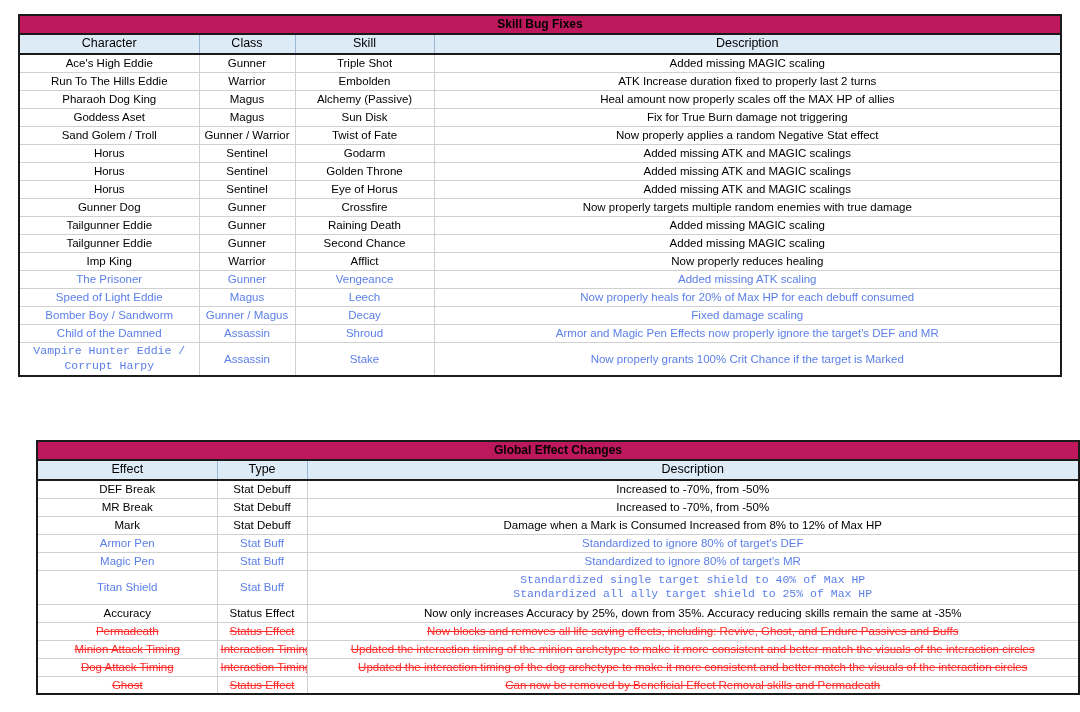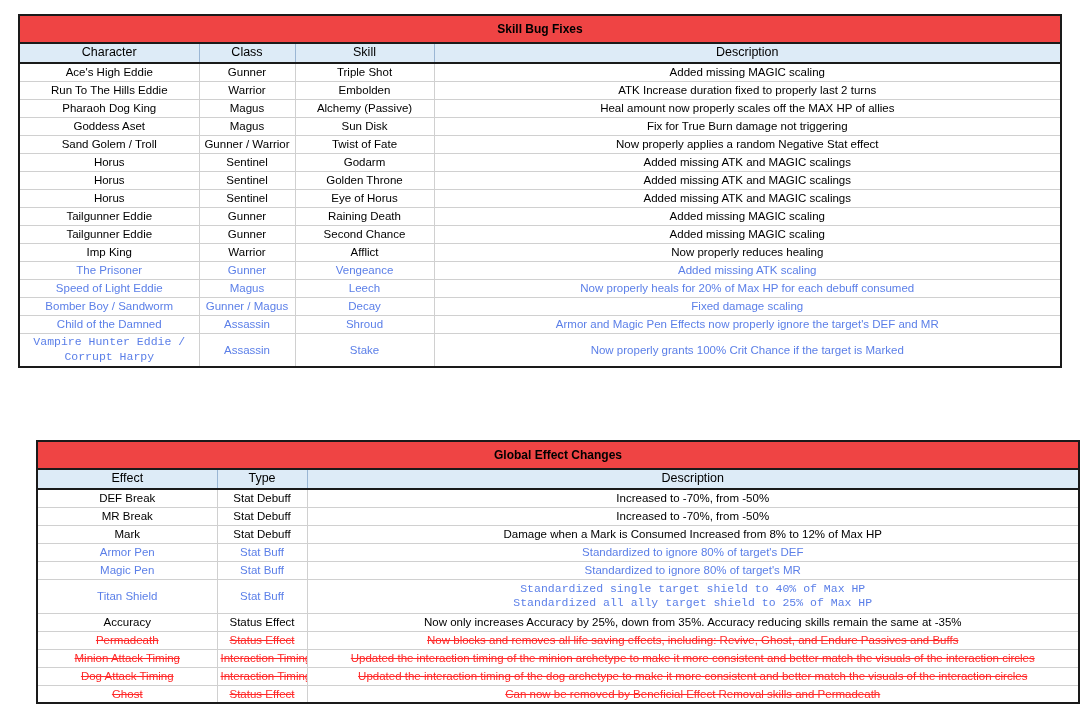--- a/index.html
+++ b/index.html
@@ -35,24 +35,24 @@
     text-align: center;
     vertical-align: middle;
     color: #000000;
     font-weight: normal;
     height: 18px;
     box-sizing: border-box;
     overflow: hidden;
     white-space: nowrap;
   }
   .title-row th {
-    background: #ef4444;
+    background: #be185d;
     font-weight: bold;
     font-size: 12px;
-    height: 28px;
+    height: 19px;
     border: 1px solid #4a79a8;
     border-bottom: 2px solid #1a1a1a;
     margin-left: 28px;
   }
   .header-row th {
     background: #ddebf7;
     font-weight: normal;
     font-size: 12.5px;
     height: 20px;
     border: 1px solid #9ab6d4;
@@ -133,20 +133,26 @@
           <td>Golden Throne</td>
           <td>Added missing ATK and MAGIC scalings</td>
         </tr>
         <tr>
           <td>Horus</td>
           <td>Sentinel</td>
           <td>Eye of Horus</td>
           <td>Added missing ATK and MAGIC scalings</td>
         </tr>
         <tr>
+          <td>Gunner Dog</td>
+          <td>Gunner</td>
+          <td>Crossfire</td>
+          <td>Now properly targets multiple random enemies with true damage</td>
+        </tr>
+        <tr>
           <td>Tailgunner Eddie</td>
           <td>Gunner</td>
           <td>Raining Death</td>
           <td>Added missing MAGIC scaling</td>
         </tr>
         <tr>
           <td>Tailgunner Eddie</td>
           <td>Gunner</td>
           <td>Second Chance</td>
           <td>Added missing MAGIC scaling</td>

